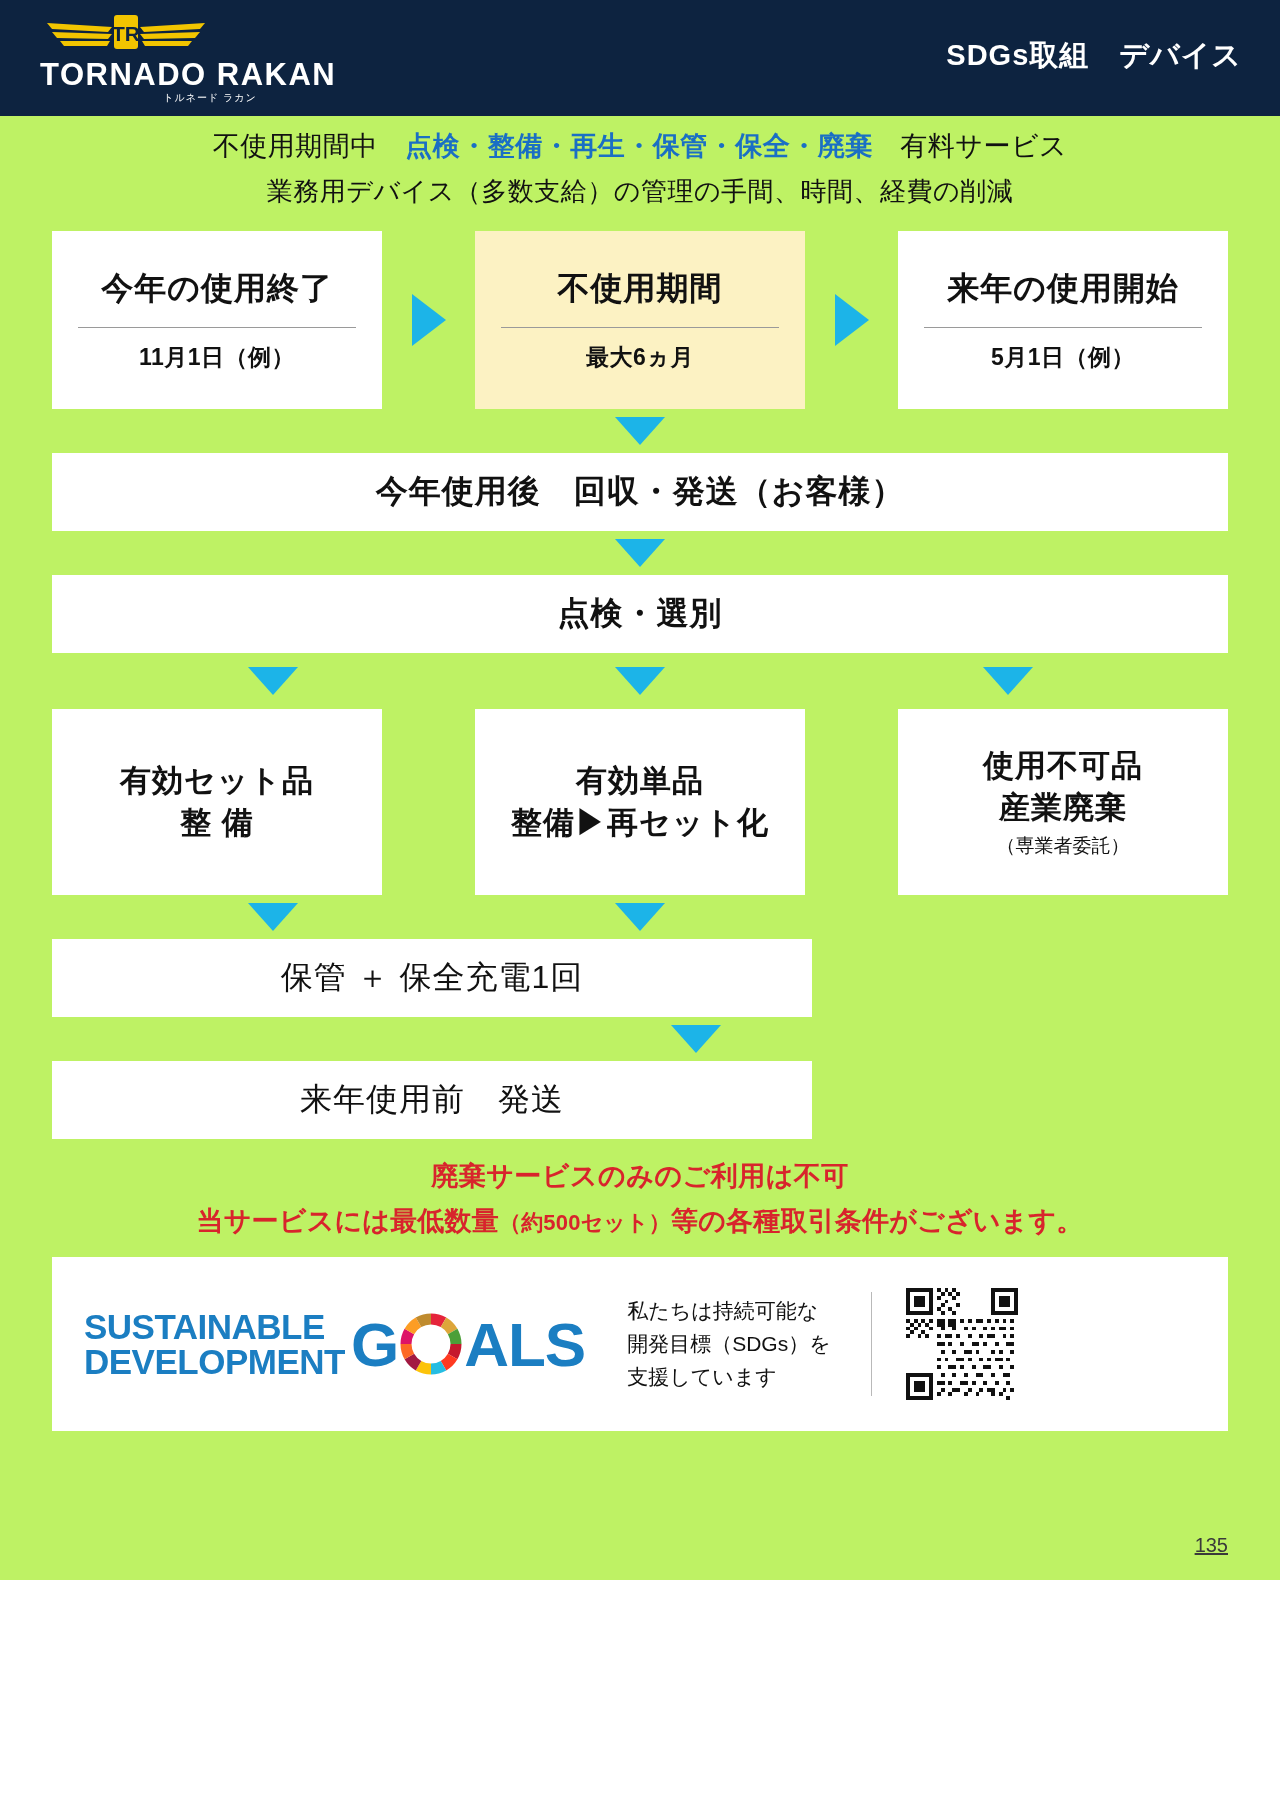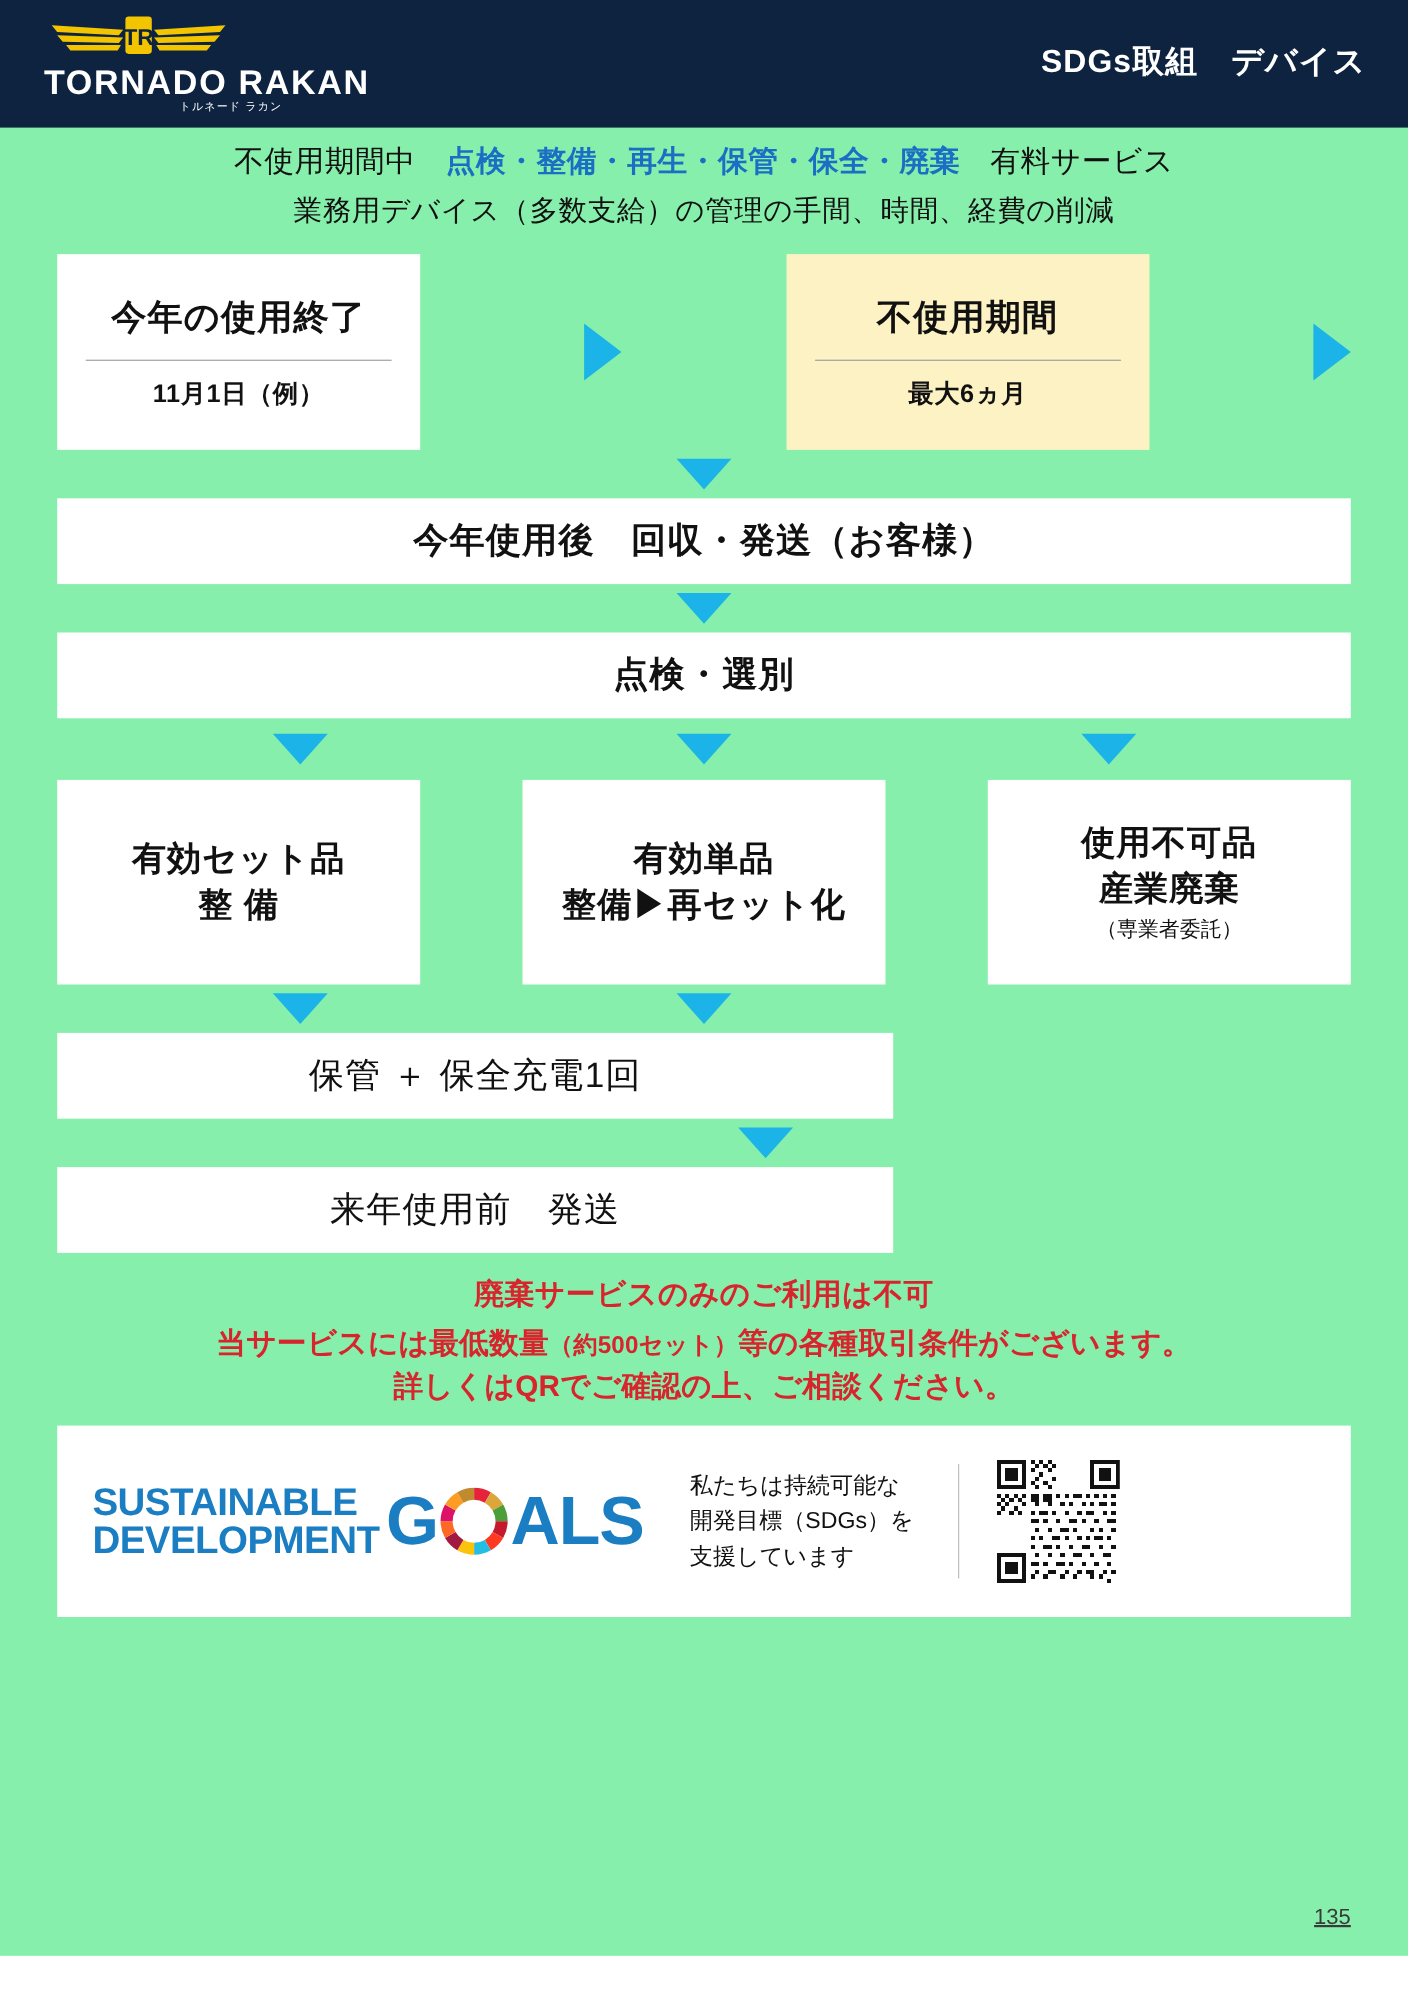--- a/index.html
+++ b/index.html
@@ -5,22 +5,22 @@
   * { box-sizing: border-box; margin: 0; padding: 0; }
   html, body {
     width: 1280px;
     height: 1810px;
     font-family: "Liberation Sans", sans-serif;
     background: #ffffff;
   }
   #page {
     position: relative;
     width: 1280px;
-    height: 1778px;
-    background: #86efac;
+    height: 1580px;
+    background: #bef264;
     overflow: hidden;
   }
 
   
   #header {
     position: relative;
     height: 116px;
     background: #0d2340;
     display: flex;
     align-items: center;
@@ -324,20 +324,25 @@
           <div class="rule"></div>
           <div class="t2">11月1日（例）</div>
         </div>
         <div class="arrow-right"></div>
         <div class="box top-box highlight">
           <div class="t1">不使用期間</div>
           <div class="rule"></div>
           <div class="t2">最大6ヵ月</div>
         </div>
         <div class="arrow-right"></div>
+        <div class="box top-box">
+          <div class="t1">来年の使用開始</div>
+          <div class="rule"></div>
+          <div class="t2">5月1日（例）</div>
+        </div>
       </div>
 
       <div class="arrow-down" style="margin-left:563px;"></div>
 
       <div class="box wide-box">今年使用後　回収・発送（お客様）</div>
 
       <div class="arrow-down" style="margin-left:563px;"></div>
 
       <div class="box wide-box">点検・選別</div>
 
@@ -385,21 +390,20 @@
       </div>
 
       <div class="box lower-box">来年使用前　発送</div>
     </div>
 
     <div class="notes">
       <div class="n1">廃棄サービスのみのご利用は不可</div>
       <div class="n2">
         <span>当サービスには最低数量</span><span class="sm">（約500セット）</span><span>等の各種取引条件がございます。</span>
       </div>
-      <div class="n3">詳しくはQRでご確認の上、ご相談ください。</div>
     </div>
 
     <div id="sdg-panel">
       <div id="sdg-logo">
         <div id="sdg-text-block">
           <div class="l1">SUSTAINABLE</div>
           <div class="l2">DEVELOPMENT</div>
         </div>
         <div id="sdg-goals">
           <span>G</span>

